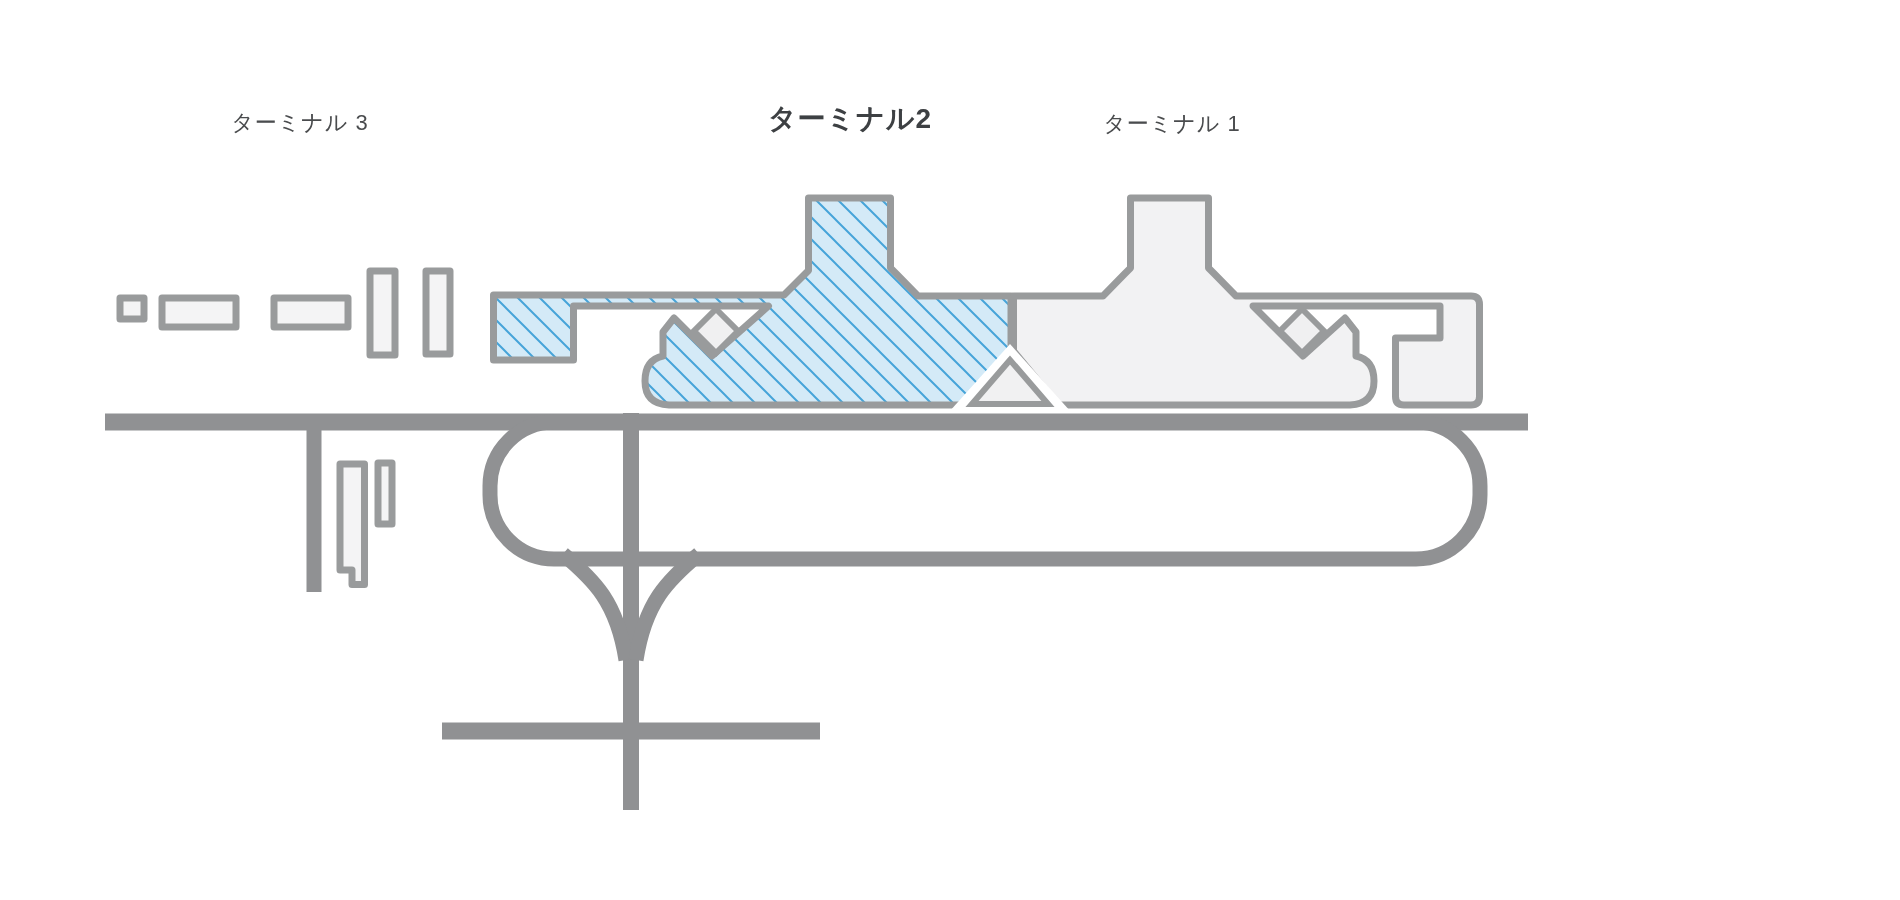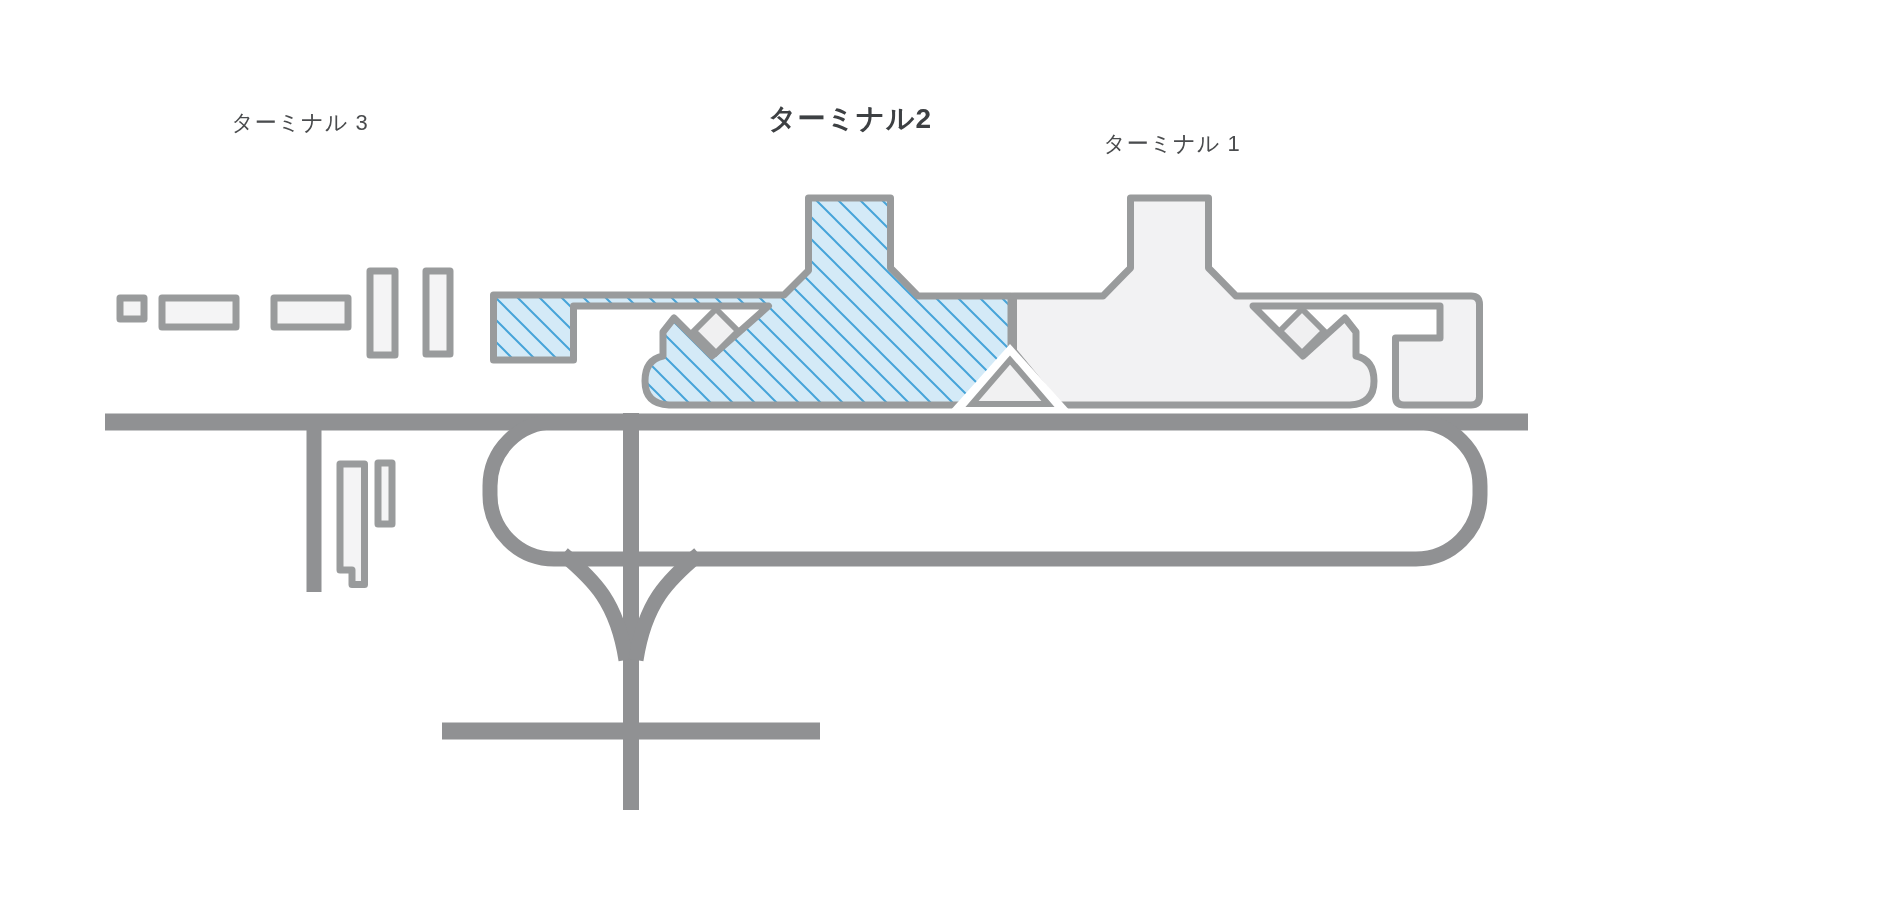--- a/index.html
+++ b/index.html
@@ -20,21 +20,21 @@
     letter-spacing:1px;
     cursor:default;
   }
   .t-label.selected{
     font-size:28px;
     font-weight:700;
     color:#3d4043;
   }
   #label-t3{left:300px;top:108px;}
   #label-t2{left:850px;top:100px;text-align:center;}
-  #label-t1{left:1172px;top:109px;margin-top:20px;}
+  #label-t1{left:1172px;top:109px;}
 </style>
 </head>
 <body>
 
 <div id="stage">
 
   <svg id="map-svg" width="1900" height="900" viewBox="0 0 1900 900">
     <defs>
       <pattern id="hatch" patternUnits="userSpaceOnUse" width="22" height="22">
         <rect width="22" height="22" fill="#d4eaf7"></rect>

